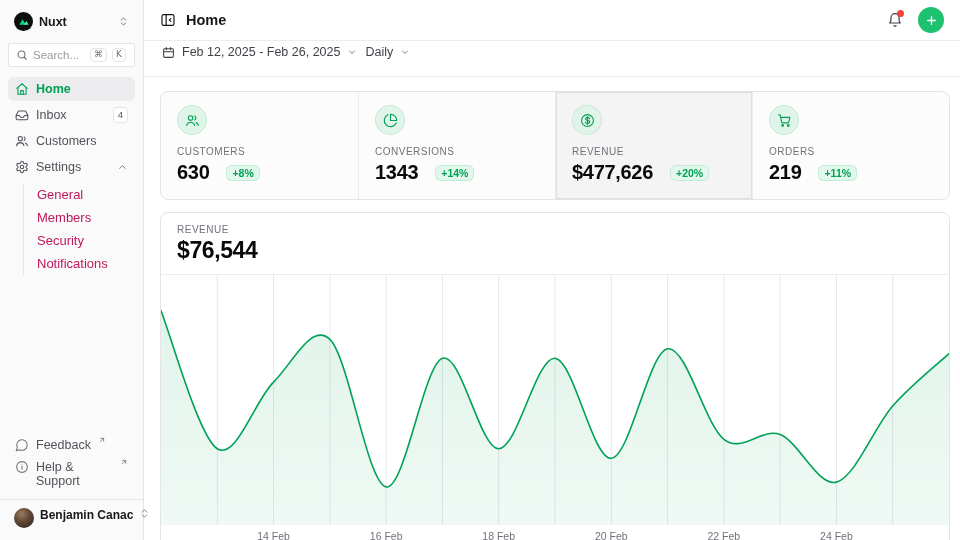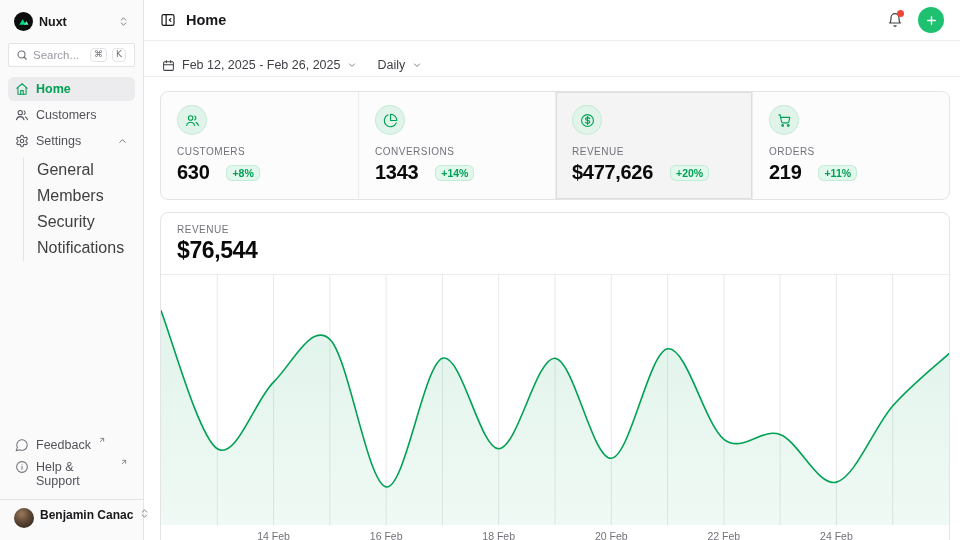--- a/index.html
+++ b/index.html
@@ -25,43 +25,43 @@
   .kbd { font-family:"DejaVu Sans", sans-serif; font-size:9px; color:#71717a; border:1px solid #e4e4e7;
     background:#fff; border-radius:4px; padding:1px 3px; line-height:1.1; min-width:13px; text-align:center; }
   .nav { display:flex; flex-direction:column; gap:2px; }
   .nav-item { display:flex; align-items:center; gap:7px; height:24px; padding:0 7px; border-radius:6px;
     font-size:12.5px; color:#52525b; cursor:pointer; }
   .nav-item.active { background:#ececee; color:#00A155; font-weight:600; }
   .nav-label { flex:1; white-space:nowrap; }
   .nav-badge { font-size:9.5px; color:#52525b; border:1px solid #e4e4e7; background:#fff;
     border-radius:4px; padding:1px 4px; line-height:1.2; }
   .subnav { margin:2px 0 2px 15px; border-left:1px solid #e4e4e7; display:flex; flex-direction:column; }
-  .subnav-item { font-size:16px; color:#404040; padding:4px 0 4px 13px; cursor:pointer; border-radius:0 6px 6px 0; }
+  .subnav-item { font-size:13px; color:#be185d; padding:4px 0 4px 13px; cursor:pointer; border-radius:0 6px 6px 0; }
   .sb-spacer { flex:1; }
   .foot-item { display:flex; align-items:flex-start; gap:7px; padding:4px 7px; border-radius:6px;
     font-size:12.5px; color:#52525b; cursor:pointer; }
   .ext-arrow { margin-top:-2px; }
   .sb-divider { border-top:1px solid #e4e4e7; margin:7px -8px 0 -8px; }
   .user-row { display:flex; align-items:flex-start; gap:6px; padding:8px 6px 4px 6px; cursor:pointer; }
   .avatar { width:20px; height:20px; border-radius:50%; flex:none;
     background:radial-gradient(circle at 38% 30%, #9a7a5d 0%, #5d4634 45%, #23201c 100%); }
   .user-name { font-size:12px; font-weight:700; color:#18181b; flex:1; white-space:nowrap; }
 
   
   .main { flex:1; display:flex; flex-direction:column; min-width:0; }
   .topbar { height:41px; min-height:41px; border-bottom:1px solid #ececee; display:flex; align-items:center; padding:0 16px; gap:10px; }
   .page-title { font-size:14.5px; font-weight:700; }
   .topbar-spacer { flex:1; }
   .bell-wrap { position:relative; width:26px; height:26px; display:flex; align-items:center; justify-content:center;
     border-radius:6px; cursor:pointer; color:#3f3f46; }
   .bell-dot { position:absolute; top:3px; right:4px; width:7px; height:7px; border-radius:50%; background:#F04438; }
   .plus-btn { width:26px; height:26px; border-radius:50%; background:#1ec16f; border:none; color:#fff;
     display:flex; align-items:center; justify-content:center; cursor:pointer; }
-  .toolbar { height:36px; min-height:36px; border-bottom:1px solid #ececee; display:flex; align-items:flex-end;
-    padding:0 16px; gap:16px; }
+  .toolbar { height:36px; min-height:36px; border-bottom:1px solid #ececee; display:flex; align-items:flex-start;
+    padding:0 16px; gap:4px; }
   .tb-btn { display:flex; align-items:center; gap:7px; font-size:12.5px; font-weight:500; color:#3f3f46;
     background:none; border:none; cursor:pointer; font-family:"Liberation Sans", sans-serif; padding:4px 2px; border-radius:6px; }
 
   .content { flex:1; overflow:hidden; padding:14px 10px 0 16px; }
 
   
   .stats { display:grid; grid-template-columns:1fr 1fr 1fr 1fr; border:1px solid #e4e4e7; border-radius:8px;
     background:#fcfcfc; overflow:hidden; }
   .stat { padding:13px 16px 15px 16px; cursor:pointer; }
   .stat + .stat { border-left:1px solid #ececee; }
@@ -125,20 +125,30 @@
         <span class="icn">
           <svg width="14" height="14" viewBox="0 0 24 24" fill="none" stroke="currentColor" stroke-width="1.8" stroke-linecap="round" stroke-linejoin="round">
               <path d="M3 10.8 12 3l9 7.8"></path>
               <path d="M5 9.3V21h14V9.3"></path>
               <path d="M9.8 21v-6.2h4.4V21"></path>
             </svg>
         </span>
         <span class="nav-label">Home</span>
       </div>
 
+      <div class="nav-item">
+        <span class="icn">
+          <svg width="14" height="14" viewBox="0 0 24 24" fill="none" stroke="currentColor" stroke-width="1.8" stroke-linecap="round" stroke-linejoin="round">
+              <path d="M22 13h-5.5l-2 3h-5l-2-3H2"></path>
+              <path d="M5.4 6.1 2 13v5a2 2 0 0 0 2 2h16a2 2 0 0 0 2-2v-5l-3.4-6.9A2 2 0 0 0 16.8 5H7.2a2 2 0 0 0-1.8 1.1z"></path>
+            </svg>
+        </span>
+        <span class="nav-label">Inbox</span>
+        <span class="nav-badge">4</span>
+      </div>
 
       <div class="nav-item">
         <span class="icn">
           <svg width="14" height="14" viewBox="0 0 24 24" fill="none" stroke="currentColor" stroke-width="1.8" stroke-linecap="round" stroke-linejoin="round">
               <circle cx="9" cy="8" r="3.6"></circle>
               <path d="M2.6 20c.9-3.4 3.4-5.2 6.4-5.2s5.5 1.8 6.4 5.2"></path>
               <path d="M15.6 4.9a3.6 3.6 0 0 1 0 6.2"></path>
               <path d="M17.8 15.4c1.8.9 3.1 2.4 3.6 4.6"></path>
             </svg>
         </span>

